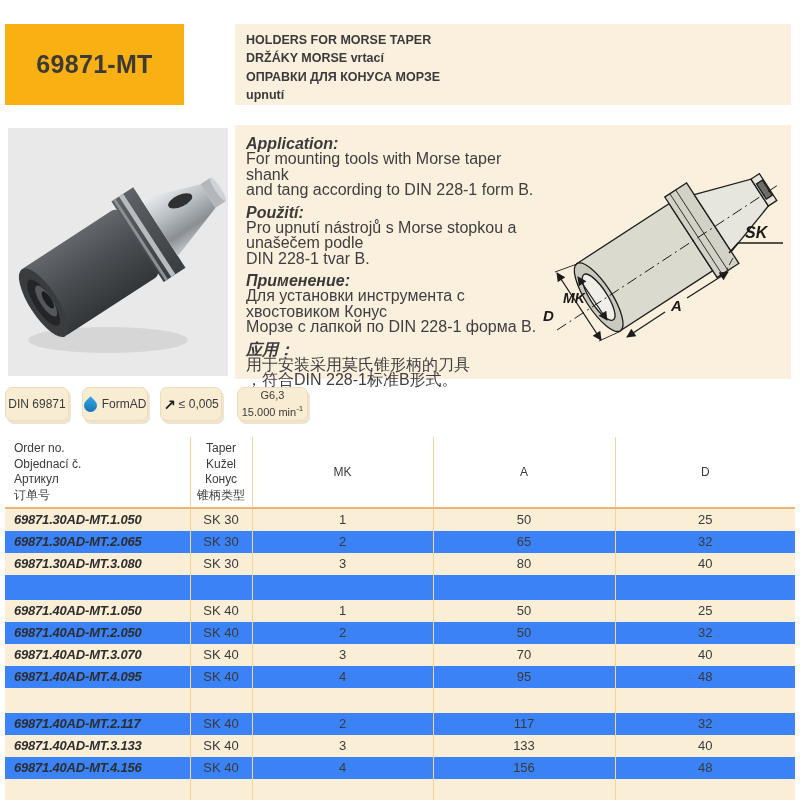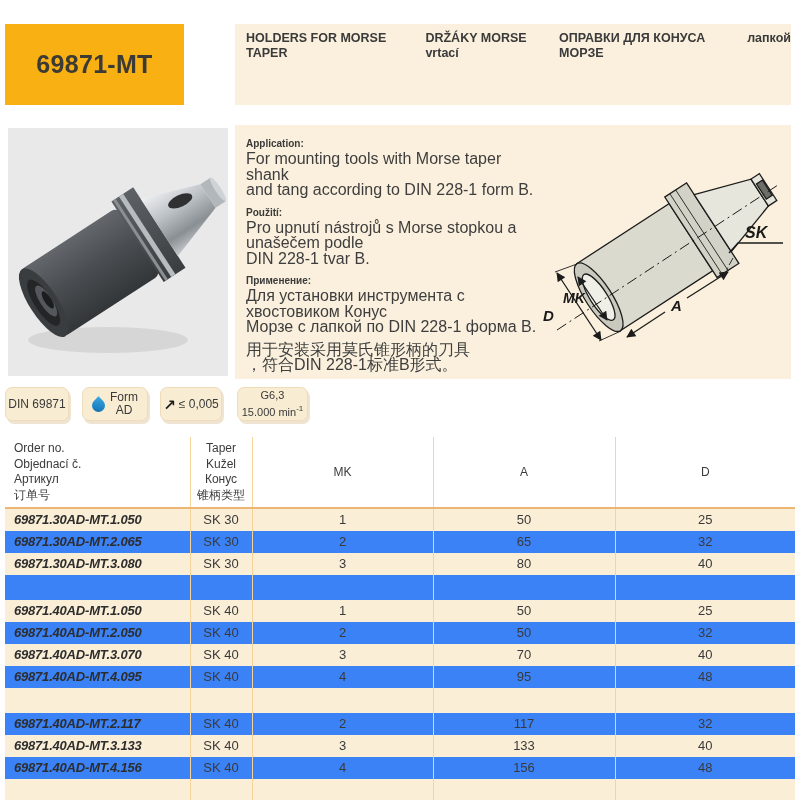--- a/index.html
+++ b/index.html
@@ -11,51 +11,51 @@
   }
   
   .yellow-box {
     position:absolute; left:5px; top:24px; width:179px; height:81px;
     background:#f9b013; display:flex; align-items:center; justify-content:center;
   }
   .yellow-box span { font-size:25px; font-weight:bold; color:#3b3a35; letter-spacing:.3px; }
   .title-box {
     position:absolute; left:235px; top:24px; width:556px; height:81px;
     background:#faf0dd; box-sizing:border-box; padding:7px 0 0 11px;
-    display:flex; justify-content:space-around;
+    display:flex; flex-direction:column; justify-content:space-around;
   }
   .title-box div { font-size:12.5px; font-weight:bold; color:#3a3a3a; line-height:15px; }
   
   .photo-box {
     position:absolute; left:8px; top:128px; width:220px; height:248px;
     background:#e9e9e9;
   }
   
   .cream-panel {
     position:absolute; left:235px; top:125px; width:556px; height:254px;
     background:#faf0dd;
   }
   .app-text { position:absolute; left:11px; top:11px; width:300px; }
   .app-text section { margin-bottom:7px; }
-  .app-text .h { font-weight:bold; font-size:10px; line-height:15px; color:#3a3a3a; }
+  .app-text .h { font-weight:bold; font-size:16px; line-height:15px; color:#3a3a3a;font-style:italic; }
   .app-text .l { font-size:16px; line-height:15.5px; color:#3e3e3e; }
   .drawing-svg { position:absolute; left:300px; top:0; width:256px; height:254px; }
   
   .badge {
     position:absolute; top:387px; height:34px; box-sizing:border-box;
     background:#f8ecd2; border:1px solid #eedcba; border-radius:7px;
     box-shadow:2px 3px 0 rgba(214,184,137,.38);
     display:flex; align-items:center; justify-content:center;
     font-size:12px; color:#3a3a3a;
   }
   .badge-din   { left:5px;   width:64px; }
   .badge-form  { left:82px;  width:66px; gap:5px; }
   .badge-runout{ left:160px; width:62px; gap:3px; }
   .badge-bal   { left:237px; width:71px; }
-  .badge-form .txt { display:flex; flex-direction:column; align-items:center; line-height:13px; }
+  .badge-form .txt { display:flex; flex-direction:row; align-items:center; line-height:13px; }
   .droplet {
     width:13px; height:13px; margin-top:3px;
     background:linear-gradient(145deg,#3aa7df 0%,#1b7fc0 70%,#0f649d 100%);
     border-radius:0 50% 50% 50%; transform:rotate(45deg);
   }
   .arrow-ne { font-size:15px; font-weight:bold; color:#1d1d1d; line-height:1; }
   .runout-val { font-size:12px; }
   .bal-lines { text-align:center; font-size:11px; line-height:13px; }
   .bal-lines sup { font-size:8px; }
   
@@ -84,21 +84,21 @@
 
 <div>
 
   <div class="yellow-box">
     <span>69871-MT</span>
   </div>
   <div class="title-box">
     <div>HOLDERS FOR MORSE TAPER</div>
     <div>DRŽÁKY MORSE vrtací</div>
     <div>ОПРАВКИ ДЛЯ КОНУСА МОРЗЕ</div>
-    <div>лапкой</div>
+    <div>upnutí</div>
   </div>
 
   <div class="photo-box">
     <svg width="220" height="248" viewBox="0 0 220 248">
       <defs>
         <linearGradient id="gBody" x1="0" y1="0" x2="0" y2="1">
           <stop offset="0" stop-color="#63676b"></stop>
             <stop offset="0.45" stop-color="#4a4d51"></stop>
             <stop offset="1" stop-color="#333639"></stop>
         </linearGradient>
@@ -142,20 +142,21 @@
         <div class="h">Použití:</div>
         <div class="l">Pro upnutí nástrojů s Morse stopkou a unašečem podle</div>
         <div class="l">DIN 228-1 tvar B.</div>
       </section>
       <section>
         <div class="h">Применение:</div>
         <div class="l">Для установки инструмента с хвостовиком Конус</div>
         <div class="l">Морзе с лапкой по DIN 228-1 форма B.</div>
       </section>
       <section>
+        <div class="h">应用：</div>
         <div class="l">用于安装采用莫氏锥形柄的刀具</div>
         <div class="l">，符合DIN 228-1标准B形式。</div>
       </section>
     </div>
 
     <svg class="drawing-svg" viewBox="0 0 256 254">
       <defs>
         <marker id="ah" viewBox="0 0 10 10" refX="9" refY="5" markerWidth="9" markerHeight="7" orient="auto-start-reverse">
           <path d="M0,0 L10,5 L0,10 z" fill="#1c1c1c"></path>
         </marker>

